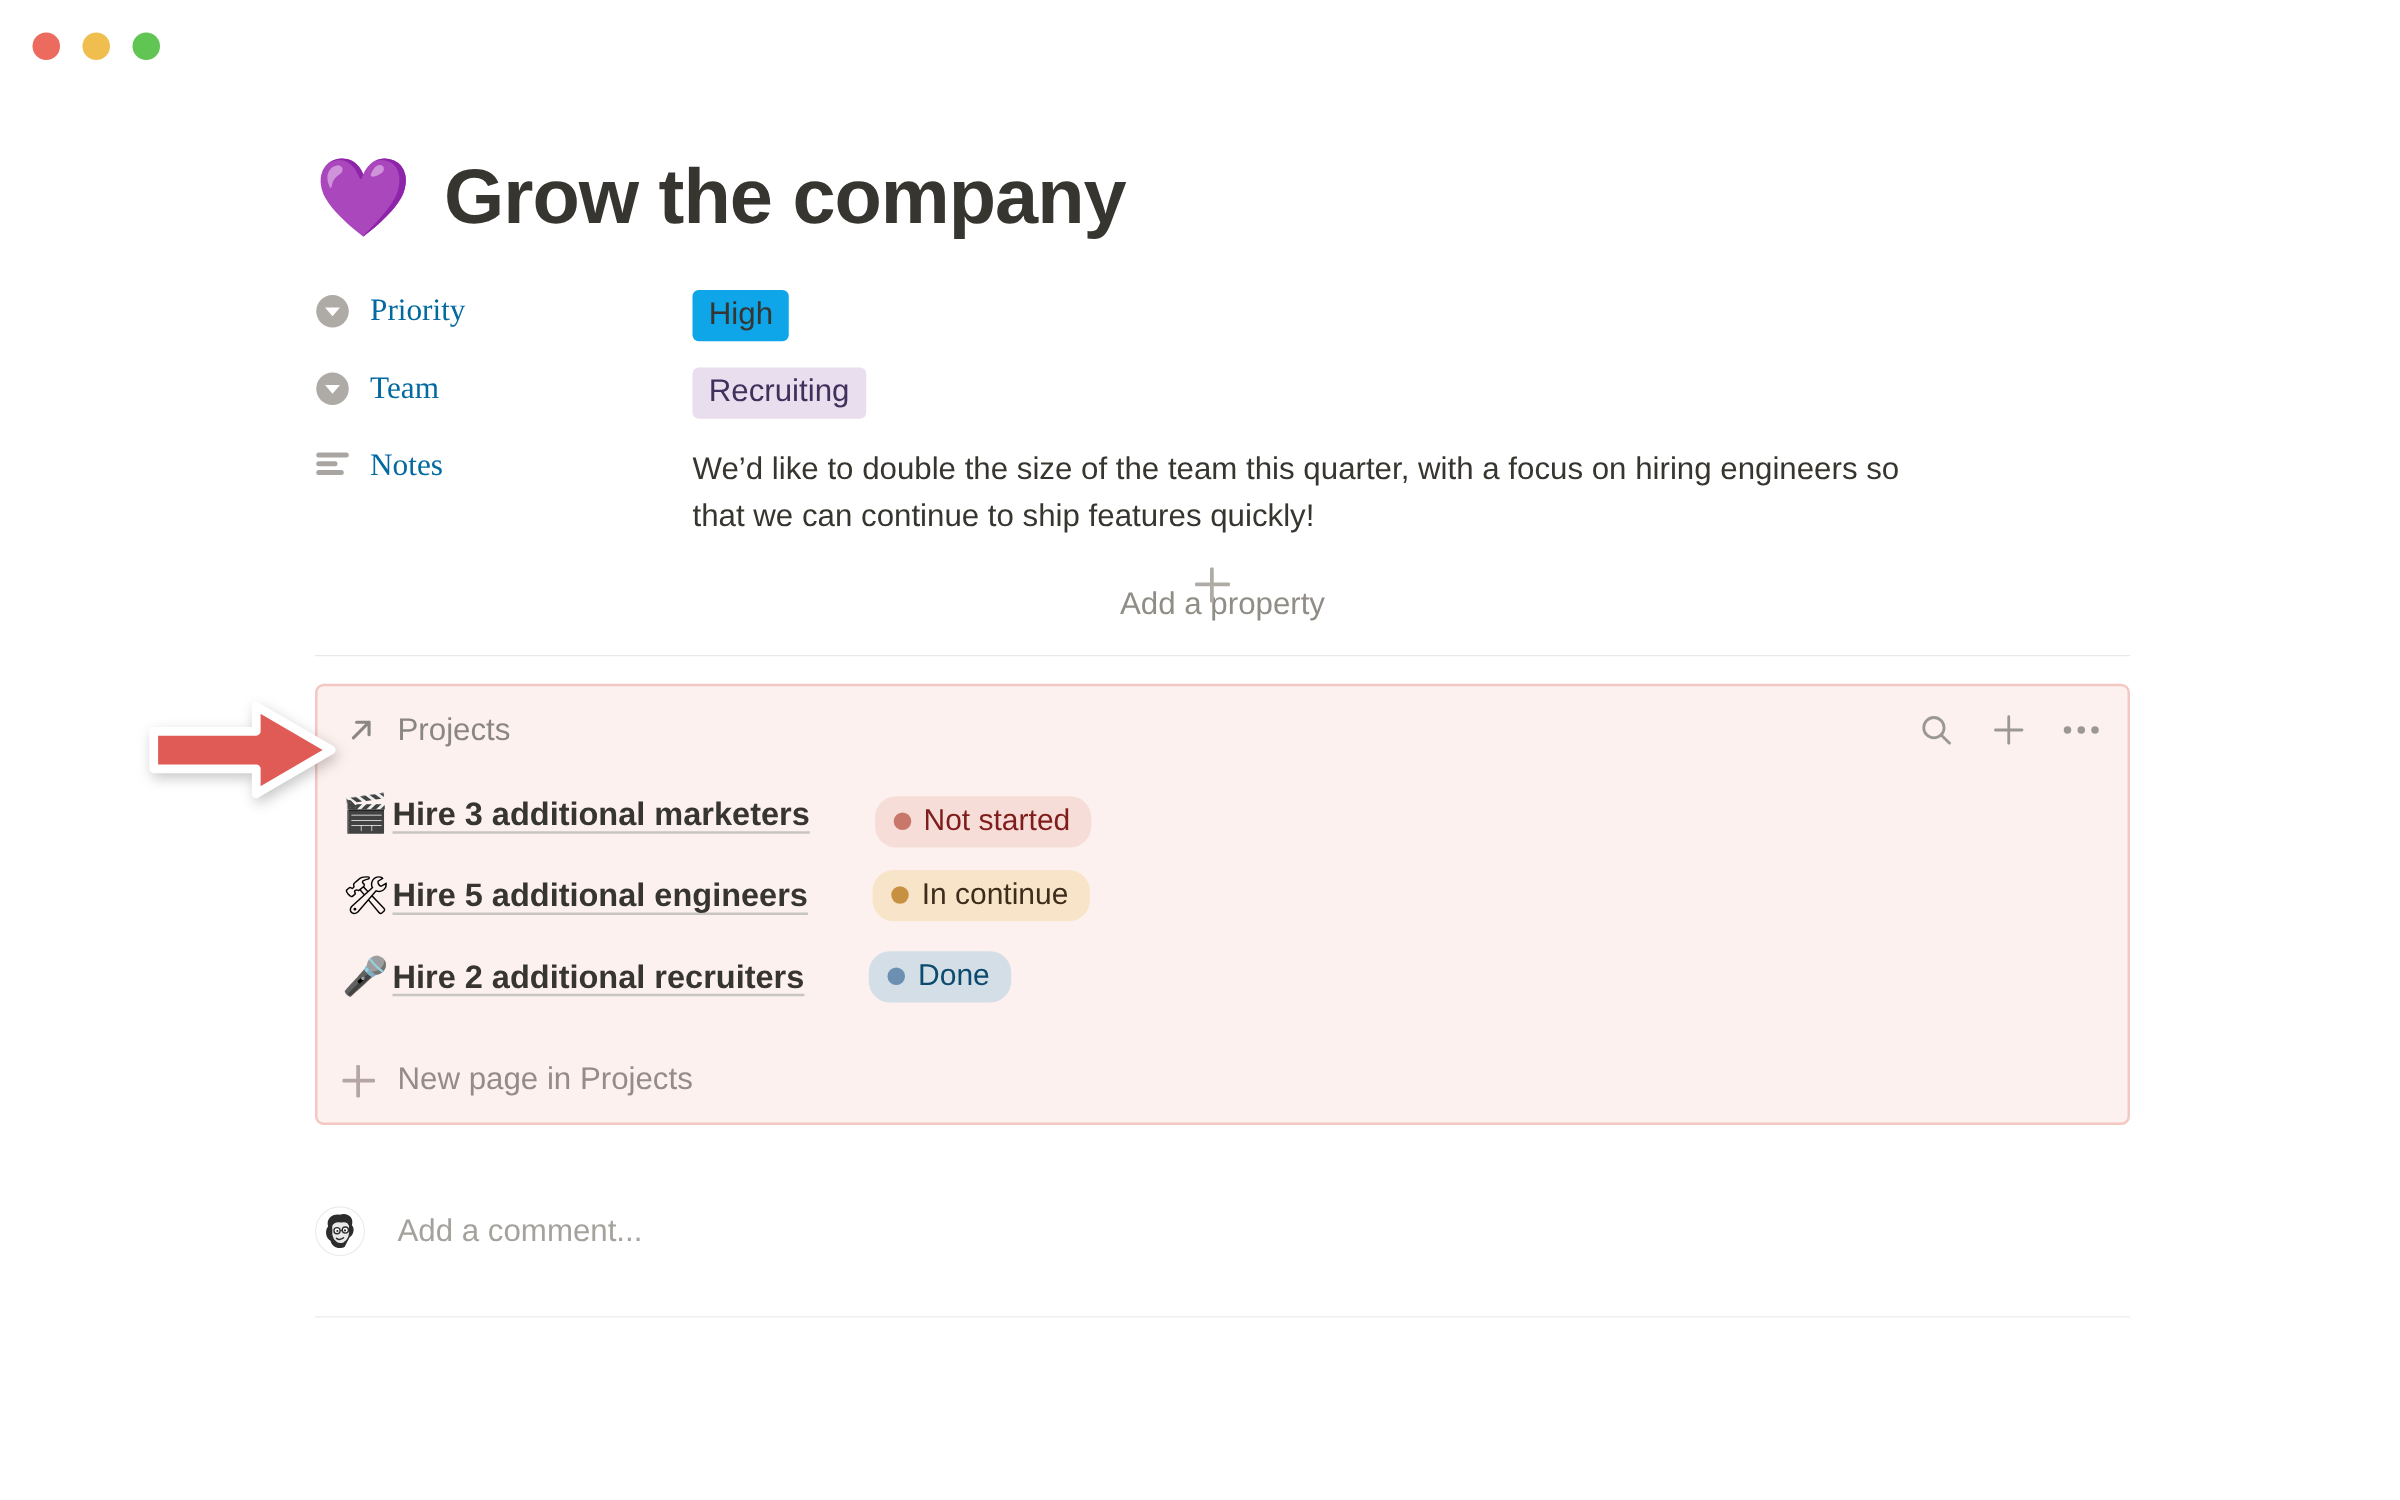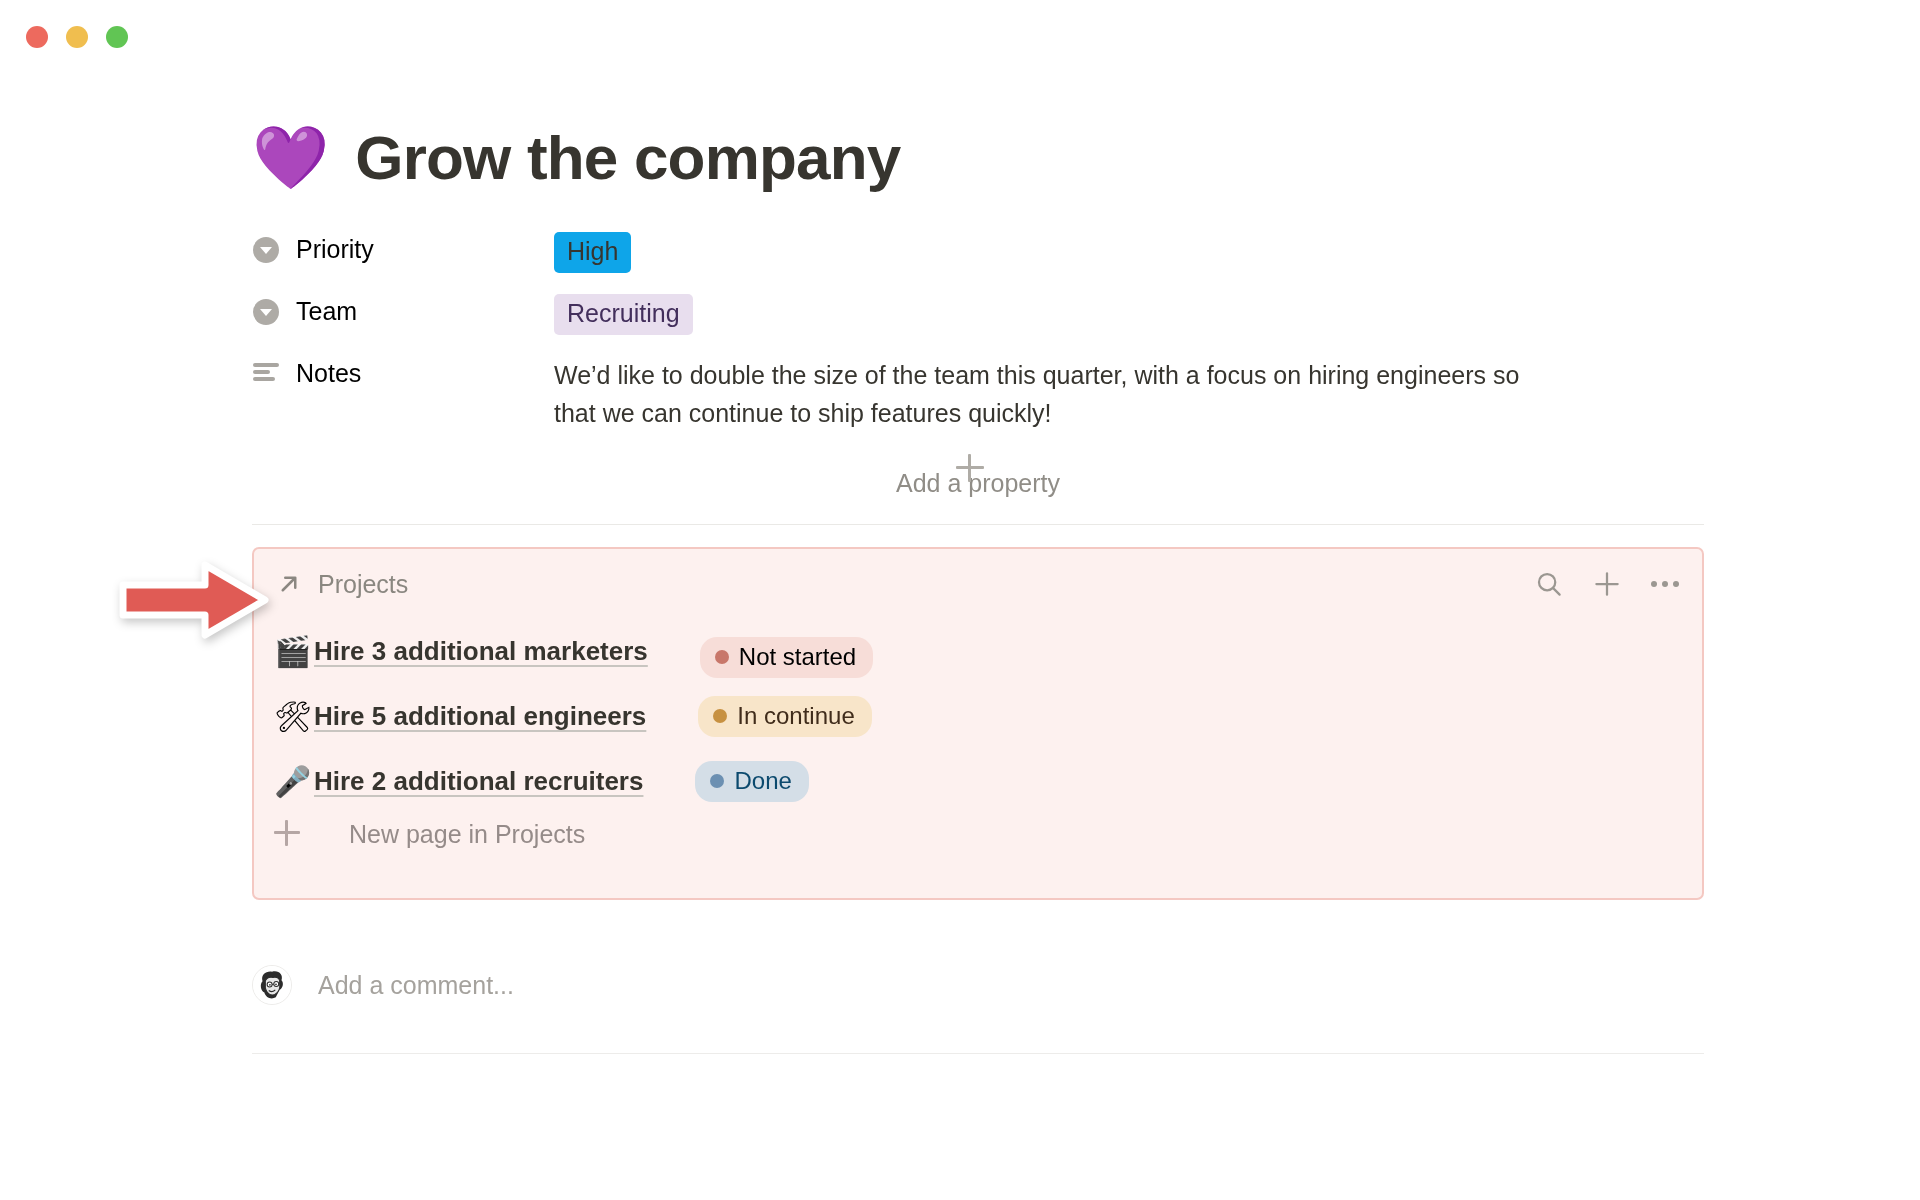--- a/index.html
+++ b/index.html
@@ -96,21 +96,22 @@
   .prop-icon {
     width: 28px; height: 28px;
     margin-right: 16px;
     flex: 0 0 28px;
     display: flex;
     align-items: center;
     justify-content: center;
   }
   .prop-label {
     font-size: 25px;
-    color: #000000;
+    color: #0369a1;
+    font-family: Liberation Serif, serif;
   }
   .prop-value-cell {
     flex: 1;
     padding-top: 2px;
   }
 
   
   .icon-select {
     width: 26px; height: 26px;
     border-radius: 50%;
@@ -275,34 +276,33 @@
     border-radius: 17px;
     font-size: 24px;
     line-height: 1.15;
     white-space: nowrap;
   }
   .status-dot {
     width: 14px; height: 14px;
     border-radius: 50%;
     flex: 0 0 14px;
   }
-  .st-notstarted { background: #F7DDD8; color: #000000; margin-top: 12px; }
+  .st-notstarted { background: #F7DDD8; color: #7f1d1d; margin-top: 12px; }
   .st-notstarted .status-dot { background: #C8776A; }
   .st-inprogress { background: #F8E5C9; color: #402C1B; }
   .st-inprogress .status-dot { background: #C79141; }
   .st-done       { background: #D4DEE7; color: #0c4a6e; }
   .st-done .status-dot { background: #6C90B2; }
 
   .new-page-row {
     display: flex;
-    align-items: flex-start;
+    align-items: flex-end;
     height: 58px;
     padding: 0 20px;
     margin-top: 6px;
-    gap: 31px;
   }
   .new-page-row .plus2 {
     width: 26px; height: 26px;
     position: relative;
     margin-right: 18px;
     flex: 0 0 26px;
   }
   .new-page-row .plus2::before,
   .new-page-row .plus2::after {
     content: "";

